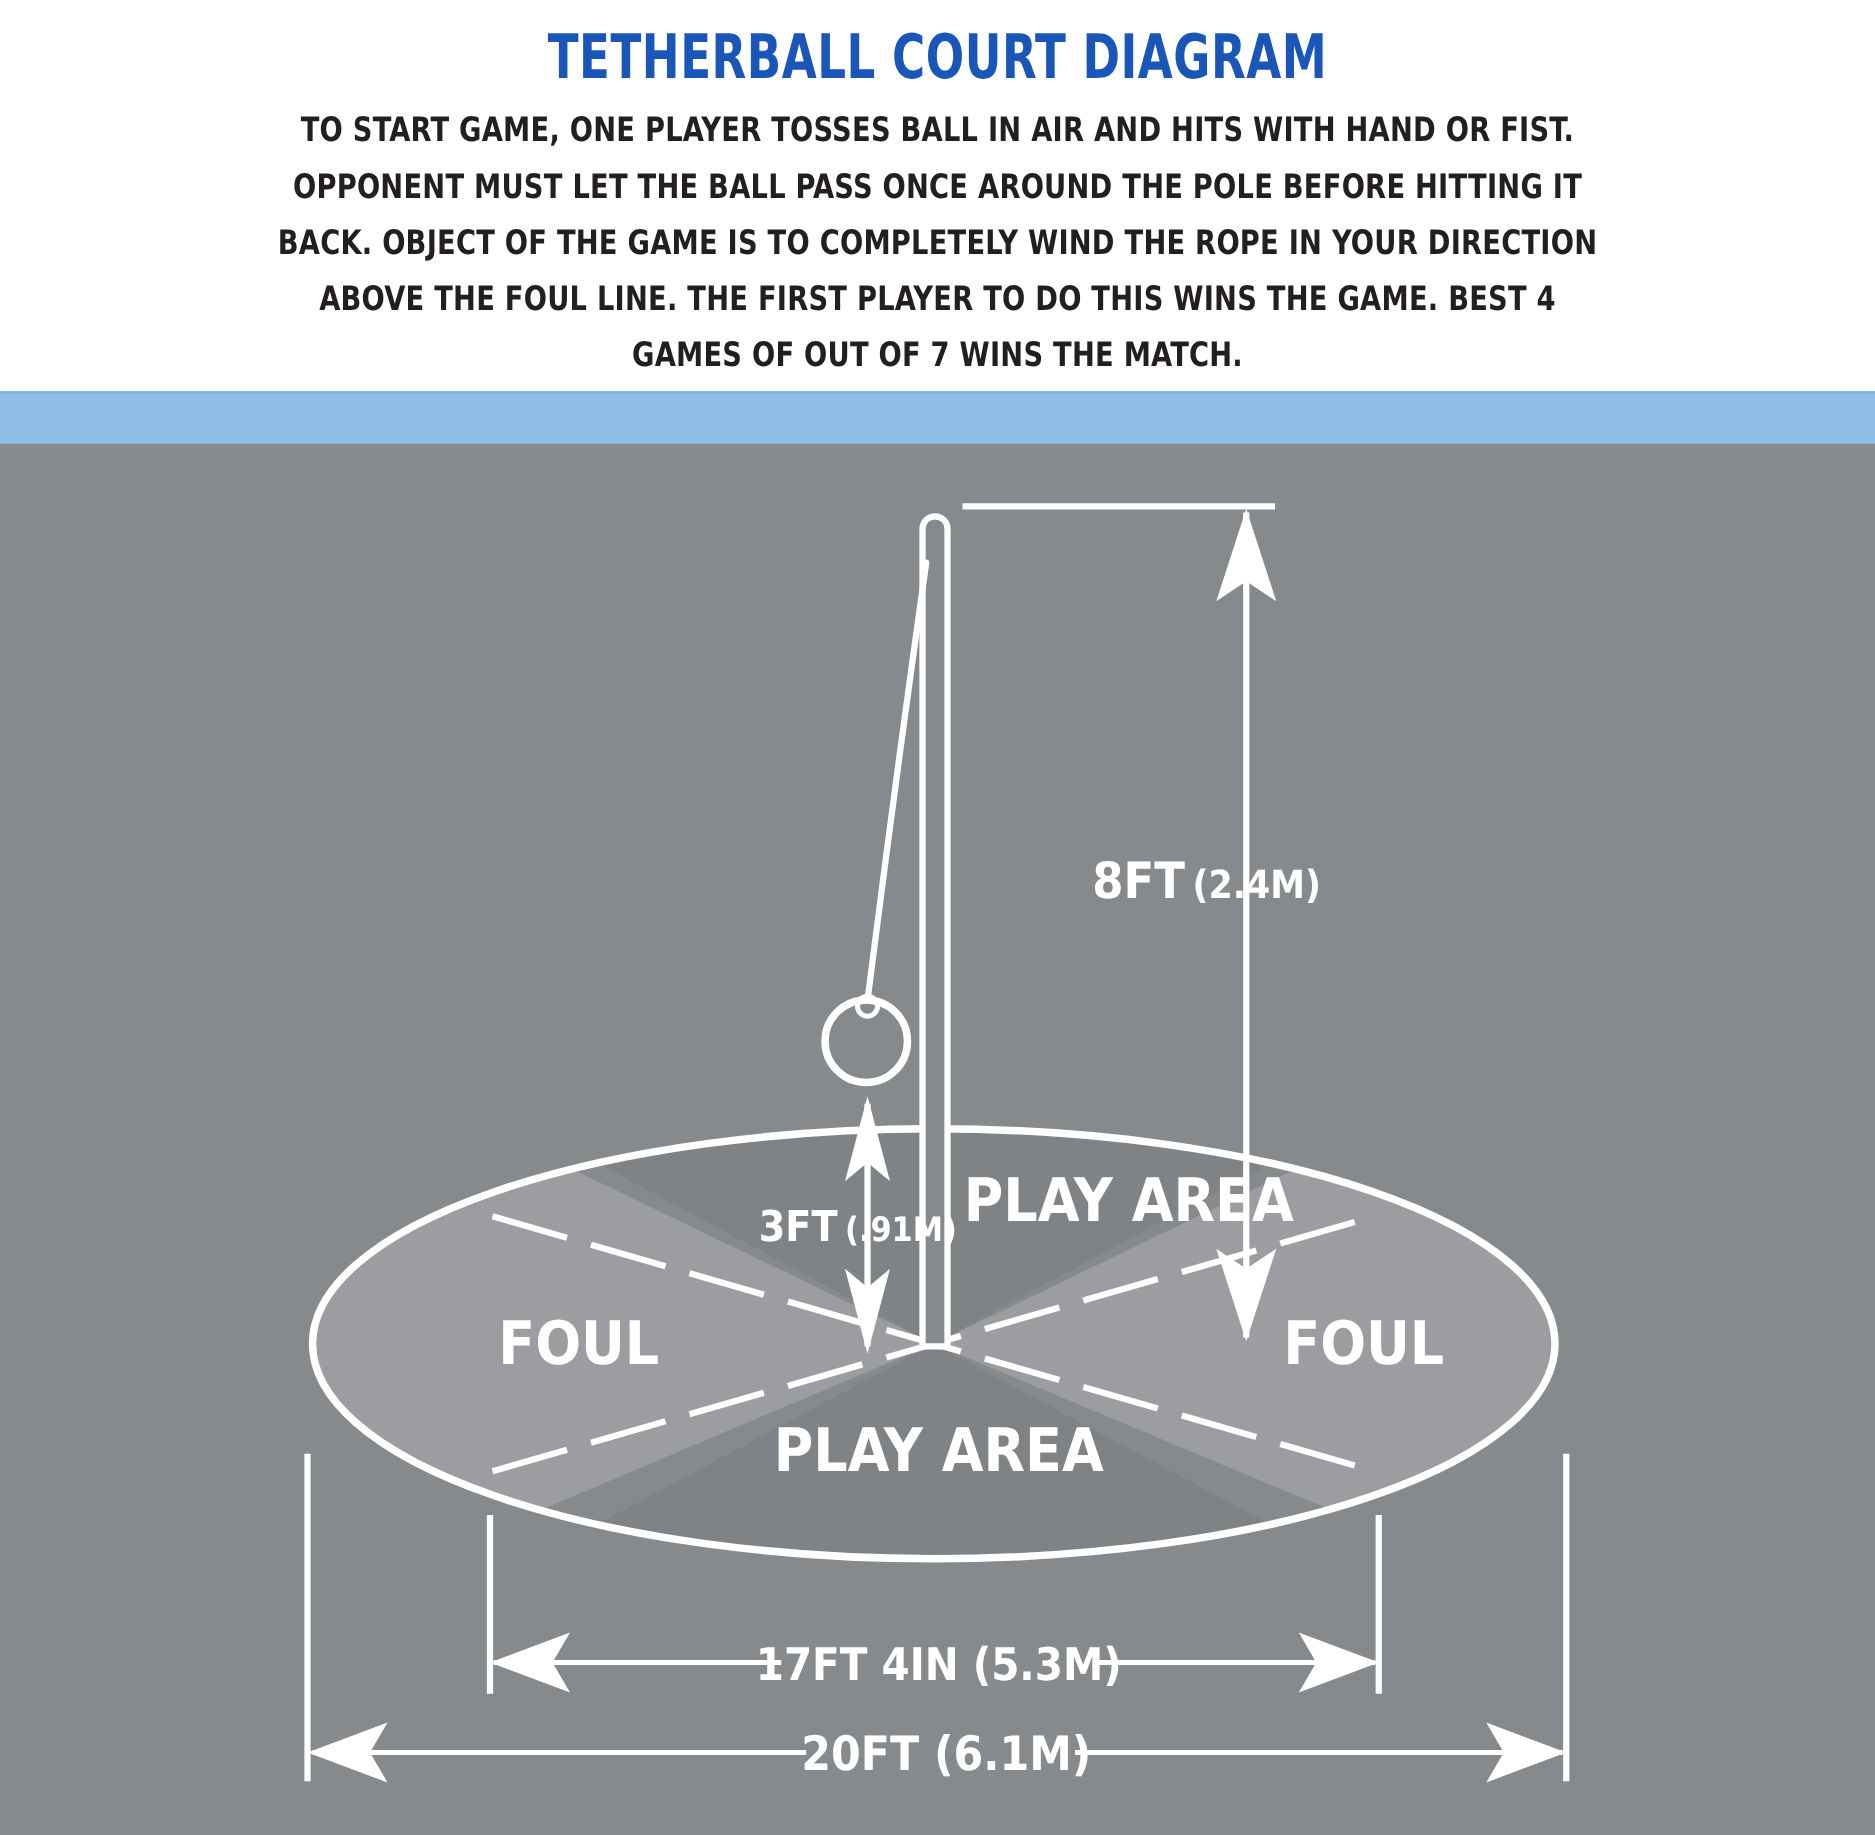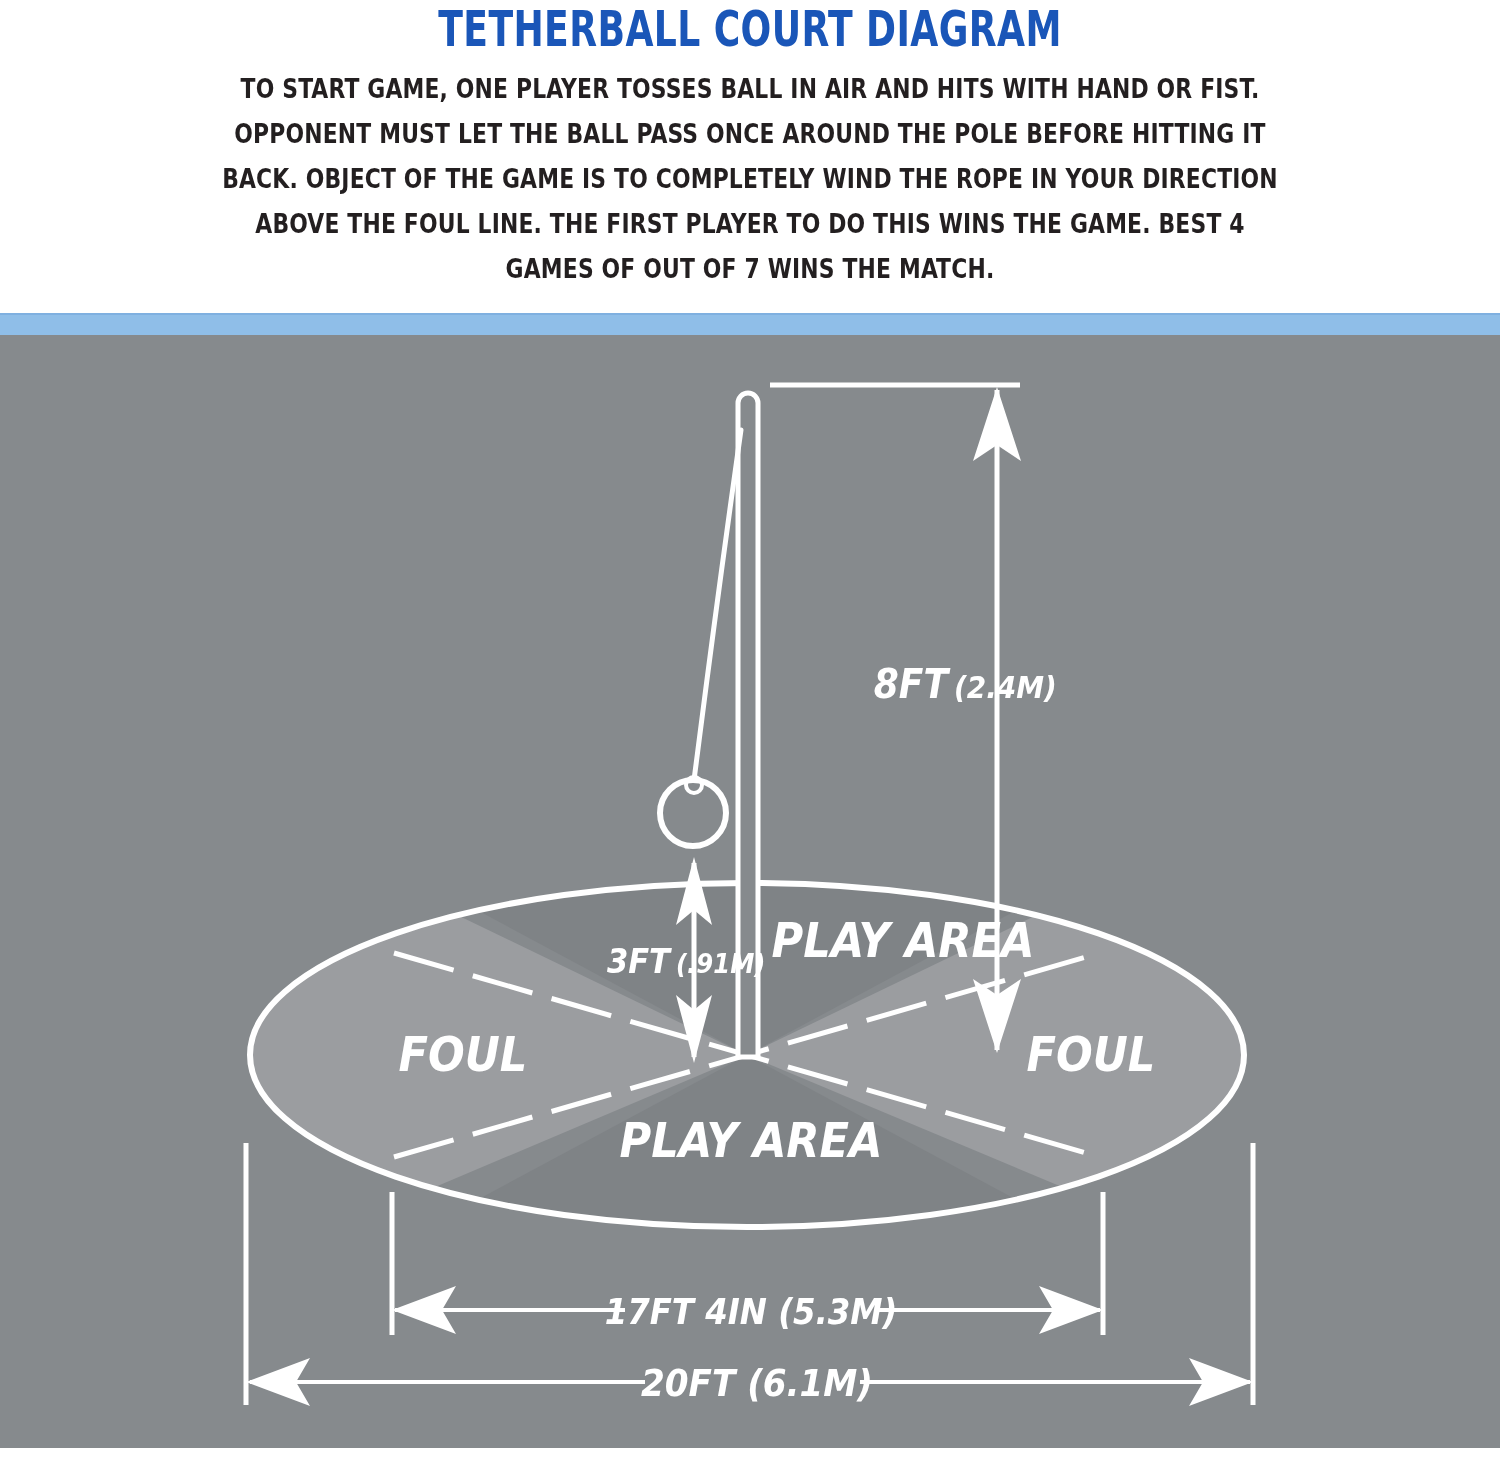--- a/index.html
+++ b/index.html
@@ -22,21 +22,21 @@
 
   
   .header {
     position: absolute;
     left: 0;
     top: 0;
     width: 1500px;
     height: 313px;
     background: #ffffff;
     box-sizing: border-box;
-    padding: 0 150px;
+    padding: 16px 150px;
   }
   .title {
     margin: 0;
     padding-top: 2px;
     text-align: center;
     color: #1a56b8;
     font-family: "Liberation Sans Narrow", "DejaVu Sans Condensed", "Liberation Sans", sans-serif;
     font-weight: bold;
     font-size: 49px;
     letter-spacing: 0.5px;
@@ -67,26 +67,25 @@
     width: 1500px;
     height: 42px;
     background: #8fbee8;
     border-top: 2px solid #7fb0e0;
   }
 
   
   .stage {
     position: absolute;
     left: 0;
-    top: 335px;
+    top: 355px;
     width: 1500px;
     height: 1113px;
     background: #868a8d;
     overflow: hidden;
-    font-style: italic;
   }
   .stage svg {
     display: block;
     width: 1500px;
     height: 1113px;
   }
 
   .court-label {
     font-family: "Liberation Sans Narrow", "DejaVu Sans Condensed", "Liberation Sans", sans-serif;
     font-weight: bold;

